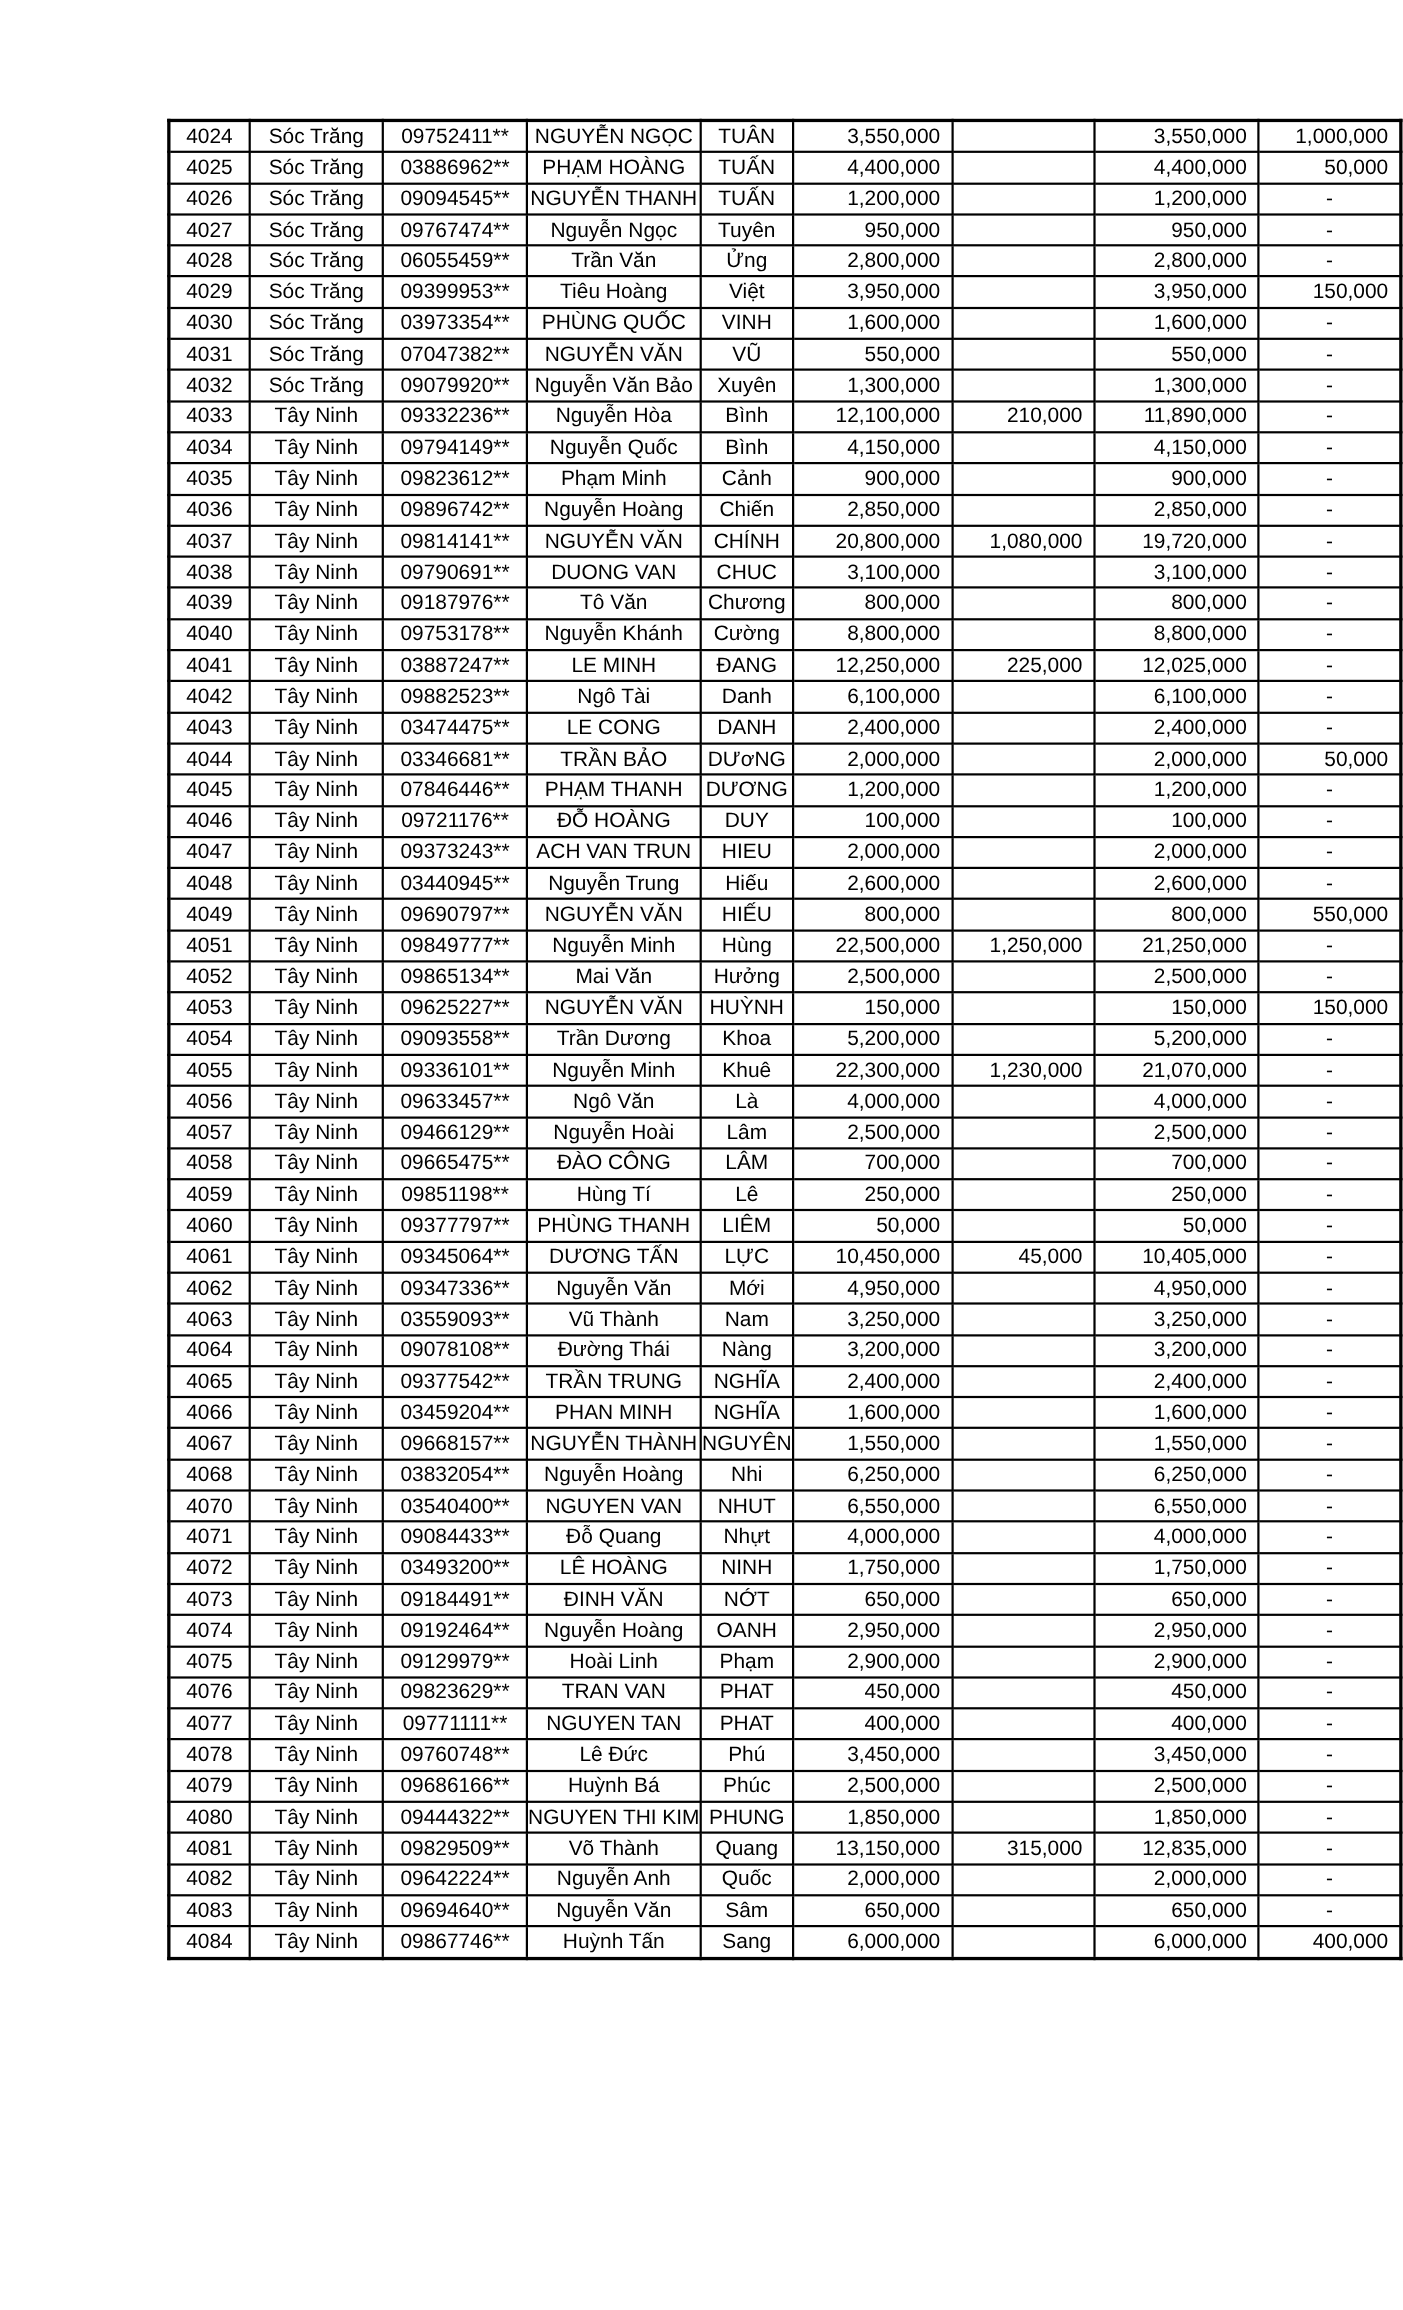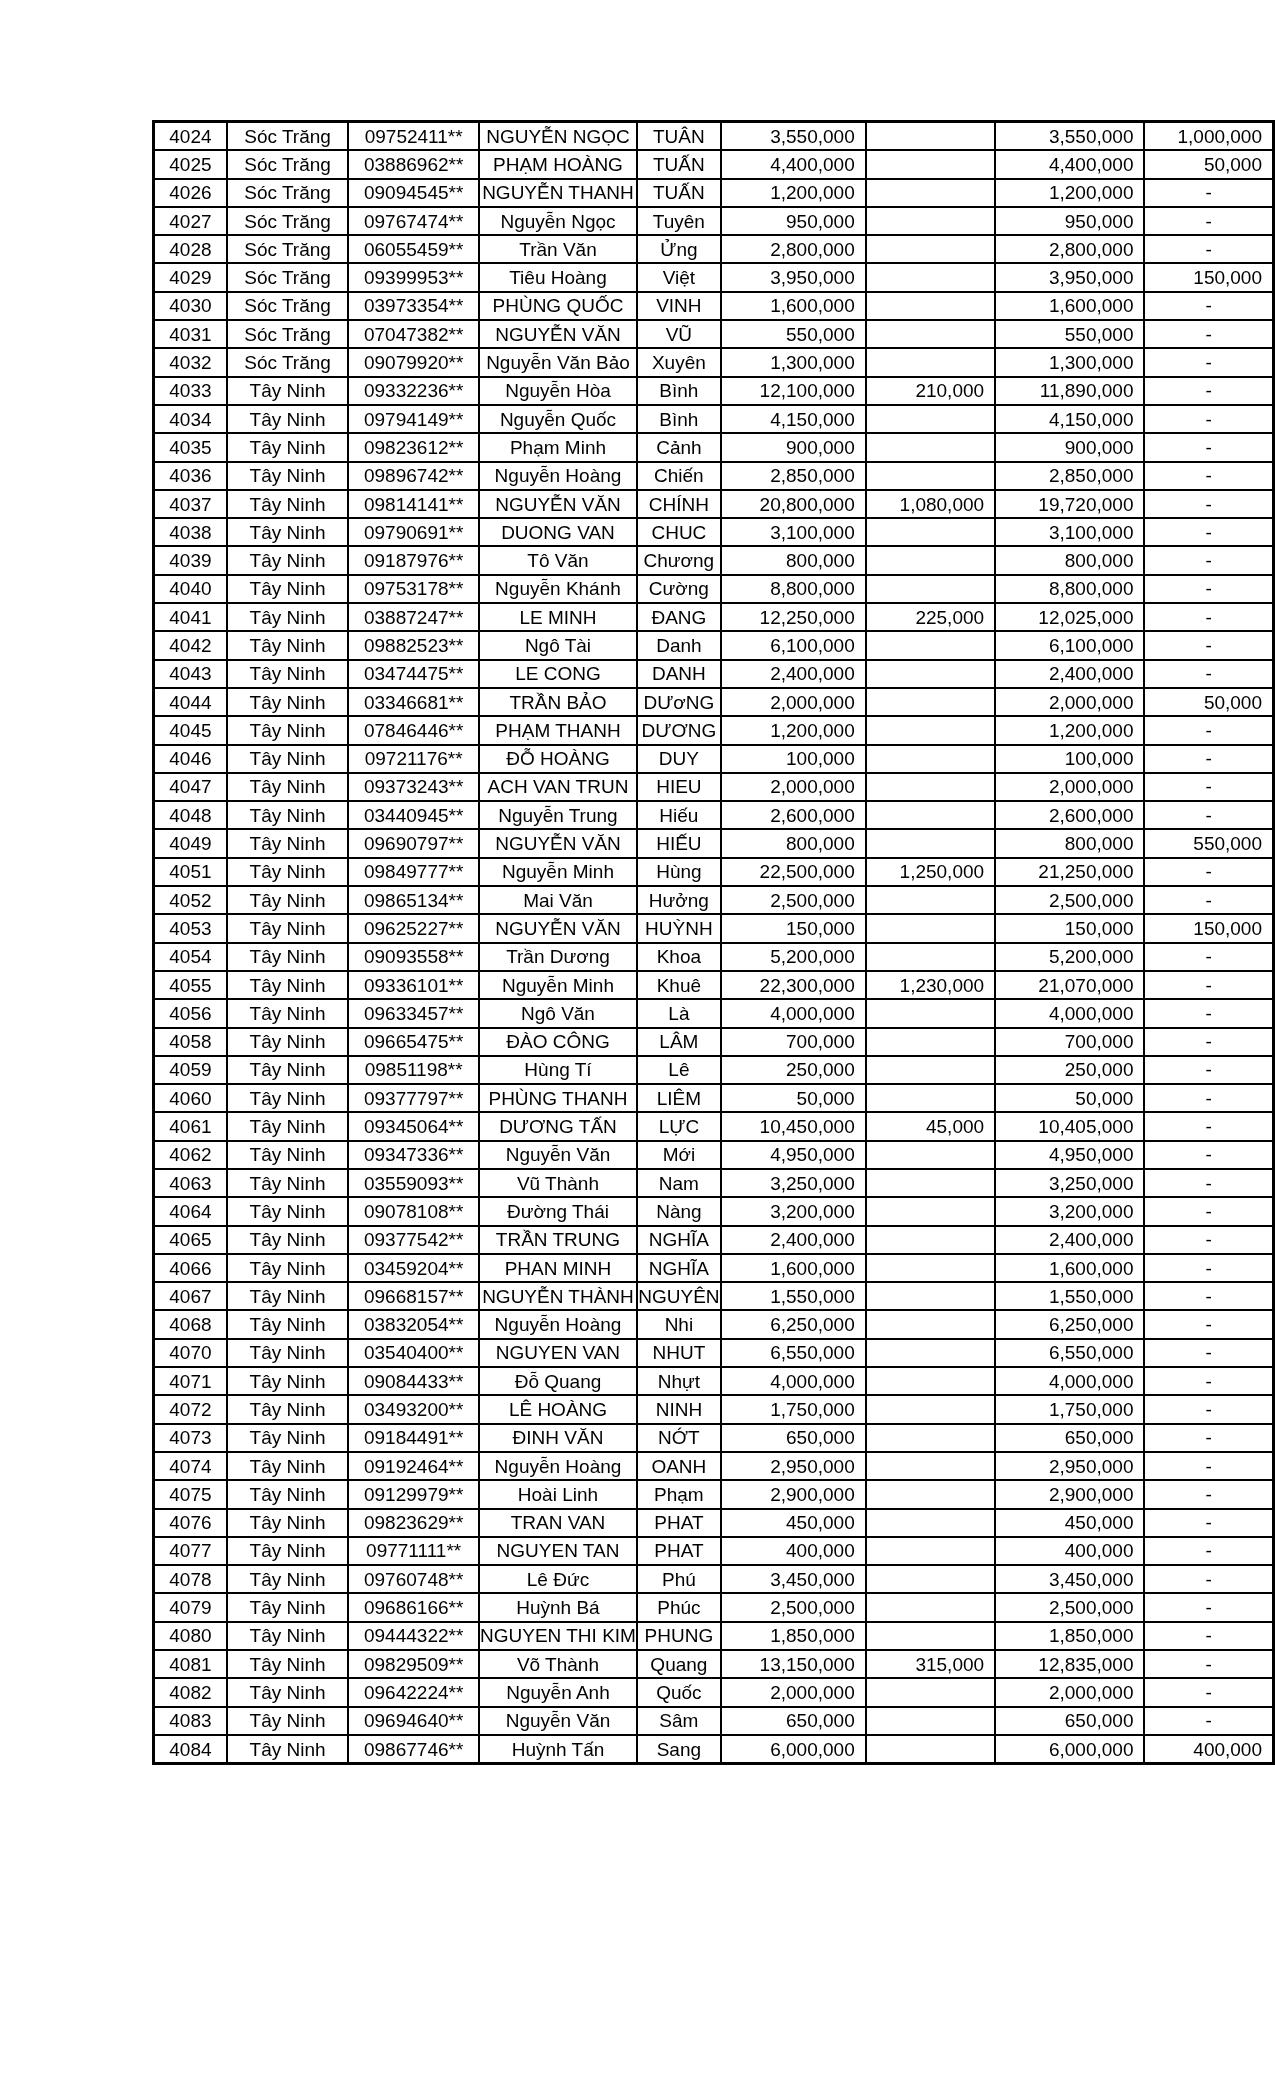--- a/index.html
+++ b/index.html
@@ -2,21 +2,21 @@
 <html><head>
 <meta charset="utf-8">
 <style>
   html,body{margin:0;padding:0;}
   body{
     width:1275px;height:2100px;background:#ffffff;
     font-family:"Liberation Sans",sans-serif;color:#000000;
     position:relative;
   }
   .table-wrap{
-    position:absolute;left:108px;top:120px;padding-left:44px;
+    position:absolute;left:108px;top:108px;padding-left:44px;
   }
   table{
     border-collapse:collapse;table-layout:fixed;
     background:#ffffff;
   }
   table{border:3px solid #000;}
   td{
     border:2px solid #000;
     height:26.3px; 
     font-size:19px;
@@ -392,20 +392,31 @@
           <td class="col-province">Tây Ninh</td>
           <td class="col-phone">09633457**</td>
           <td class="col-name_1">Ngô Văn</td>
           <td class="col-name_2">Là</td>
           <td class="col-amount_1 num">4,000,000</td>
           <td class="col-amount_2 num"></td>
           <td class="col-amount_3 num">4,000,000</td>
           <td class="col-amount_4 num dash">-</td>
         </tr>
         <tr>
+          <td class="col-id">4057</td>
+          <td class="col-province">Tây Ninh</td>
+          <td class="col-phone">09466129**</td>
+          <td class="col-name_1">Nguyễn Hoài</td>
+          <td class="col-name_2">Lâm</td>
+          <td class="col-amount_1 num">2,500,000</td>
+          <td class="col-amount_2 num"></td>
+          <td class="col-amount_3 num">2,500,000</td>
+          <td class="col-amount_4 num dash">-</td>
+        </tr>
+        <tr>
           <td class="col-id">4058</td>
           <td class="col-province">Tây Ninh</td>
           <td class="col-phone">09665475**</td>
           <td class="col-name_1">ĐÀO CÔNG</td>
           <td class="col-name_2">LÂM</td>
           <td class="col-amount_1 num">700,000</td>
           <td class="col-amount_2 num"></td>
           <td class="col-amount_3 num">700,000</td>
           <td class="col-amount_4 num dash">-</td>
         </tr>

